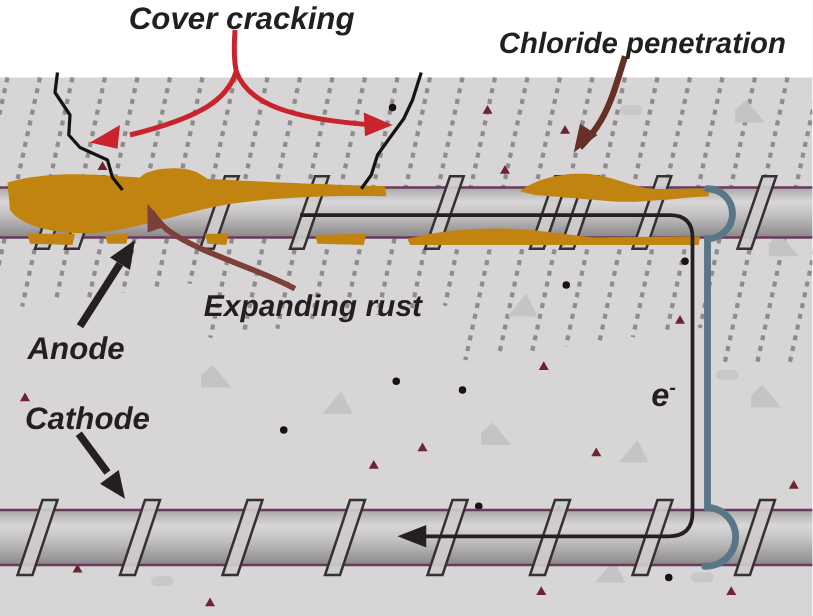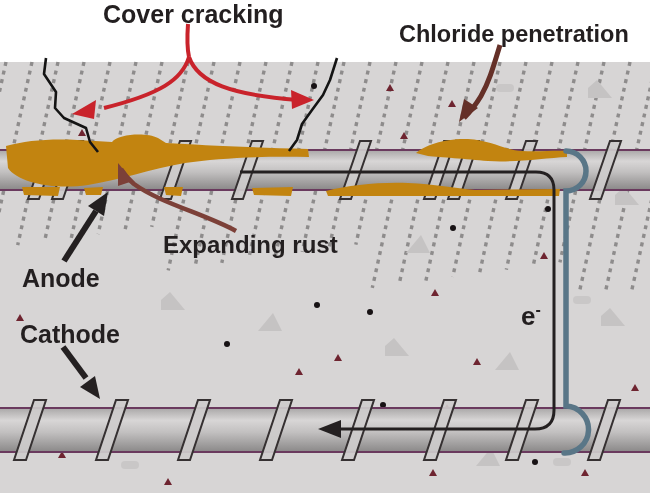--- a/index.html
+++ b/index.html
@@ -1,17 +1,17 @@
 <!DOCTYPE html>
 <html><head>
 <meta charset="utf-8">
 <style>
   html,body{margin:0;padding:0;background:#ffffff;}
   .stage{position:relative;width:650px;height:493px;background:#ffffff;overflow:hidden;
-         font-family:"Liberation Sans", sans-serif;}
+         font-family:"Liberation Sans", sans-serif;font-style:italic;}
   svg{position:absolute;left:0;top:0;}
   text{font-family:"Liberation Sans", sans-serif;font-weight:bold;}
 </style>
 </head>
 <body>
 
 <div class="stage">
 <svg width="650" height="493" viewBox="0 0 650 493">
   <defs>
     <linearGradient id="barGrad" x1="0" y1="0" x2="0" y2="1">

